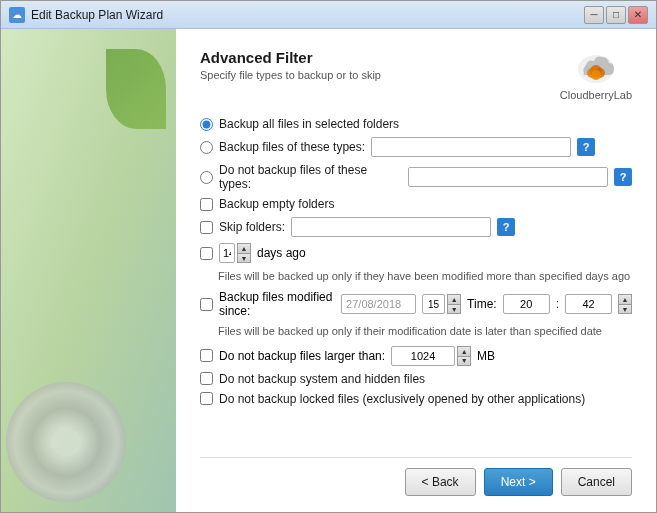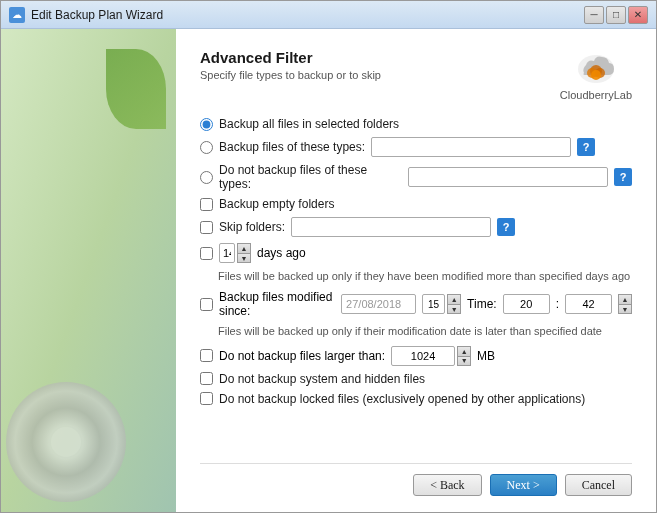--- a/index.html
+++ b/index.html
@@ -273,29 +273,28 @@
     .footer {
       display: flex;
       justify-content: flex-end;
       align-items: center;
       padding: 10px 0 0 0;
       gap: 8px;
       border-top: 1px solid #ddd;
       margin-top: 8px;
     }
     .btn {
-      height: 22px;
+      height: 28px;
       padding: 0 16px;
       border-radius: 3px;
       font-size: 12px;
       cursor: pointer;
       border: 1px solid #999;
       background: linear-gradient(to bottom, #f5f5f5, #e0e0e0);
       color: #1a1a1a;
-      font-family: Liberation Serif, serif;
     }
     .btn-primary {
       background: linear-gradient(to bottom, #4a9fd4, #2a7fc4);
       color: white;
       border: 1px solid #1a6fb4;
     }
 
     .inline-row {
       display: flex;
       align-items: center;

